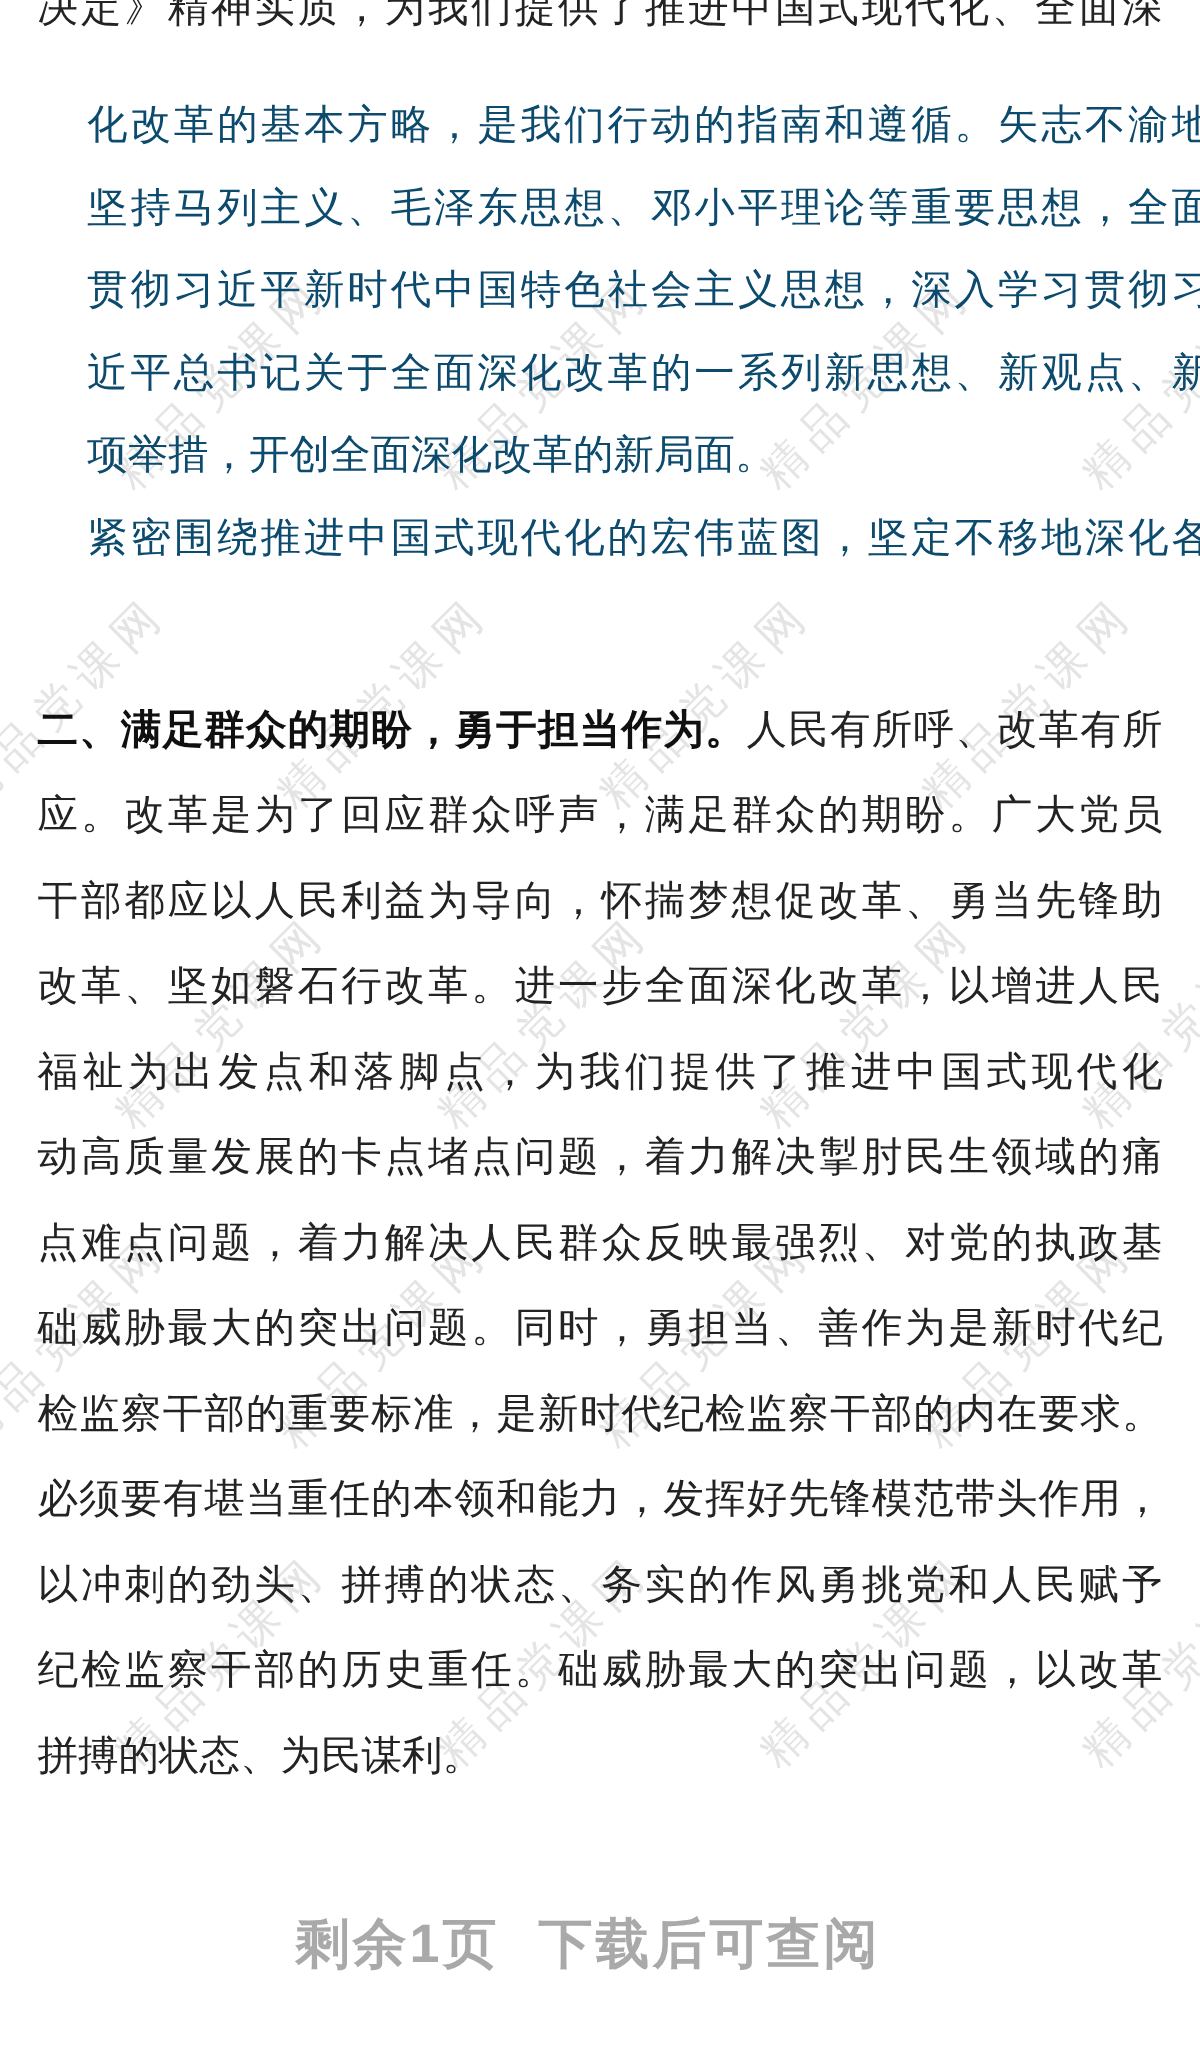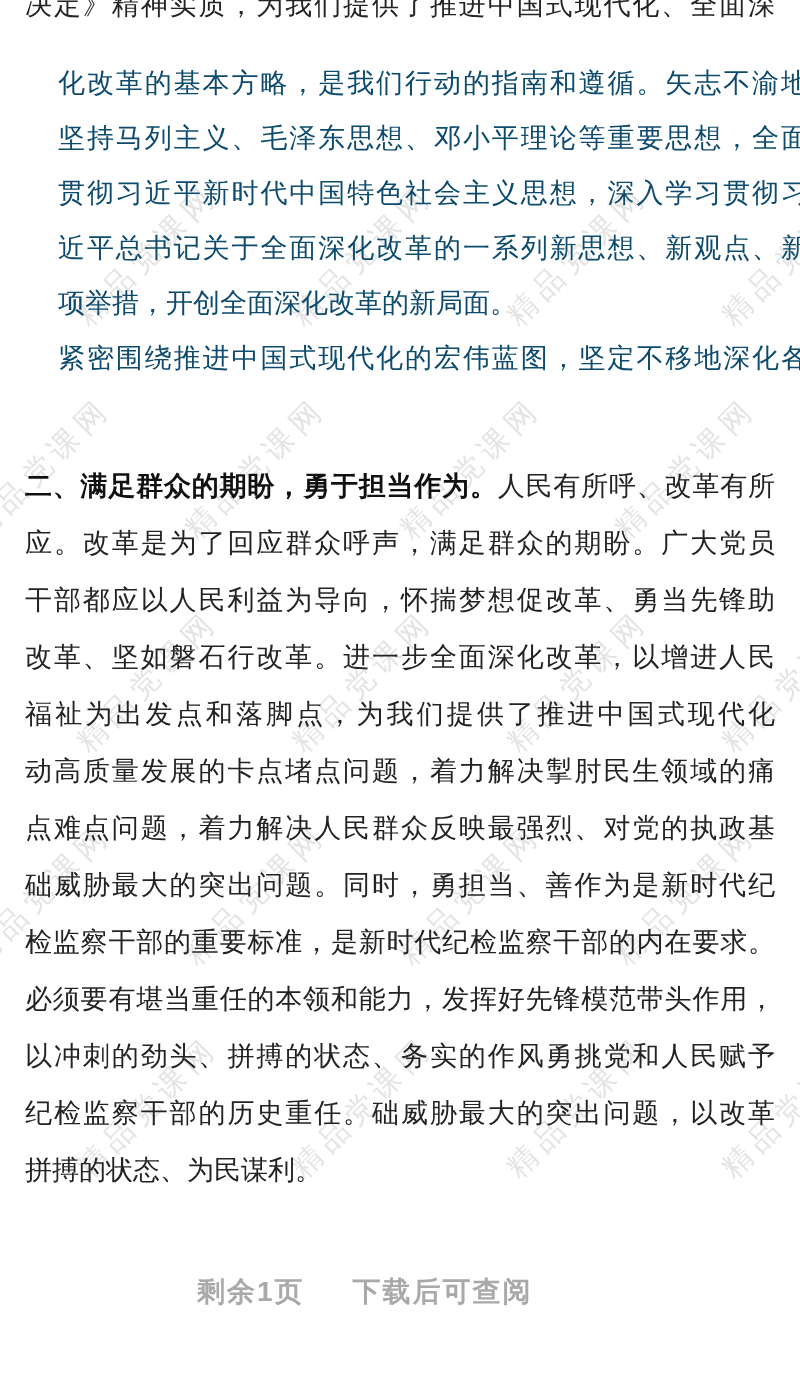--- a/index.html
+++ b/index.html
@@ -27,23 +27,23 @@
   .line.last { text-align-last:left; }
   #clipped-line { top:-22px; line-height:55px; }
   #para-1 { top:56px;  line-height:55px; }
   #para-2 { top:458px; line-height:57px; }
   .heading-seg {
     font-family:"Liberation Sans","DejaVu Sans",sans-serif;
     font-weight:bold; color:#101010;
   }
   .footer {
     position:absolute; left:197px; top:1278px; z-index:1;
-    display:flex; gap:48px; line-height:1;
+    display:flex; gap:26px; line-height:1;
     font-family:"Liberation Sans","DejaVu Sans",sans-serif;
-    font-weight:bold; font-size:28px; letter-spacing:2px;
+    font-weight:bold; font-size:36px; letter-spacing:2px;
   }
 </style>
 </head>
 <body>
 
 <div class="page" style="background: rgb(255, 255, 255);">
 
   <div class="wm-layer">
       <span style="left: 55px; top: 235px; color: rgb(228, 228, 228);">精品党课网</span>
       <span style="left: 270px; top: 235px; color: rgb(228, 228, 228);">精品党课网</span>

